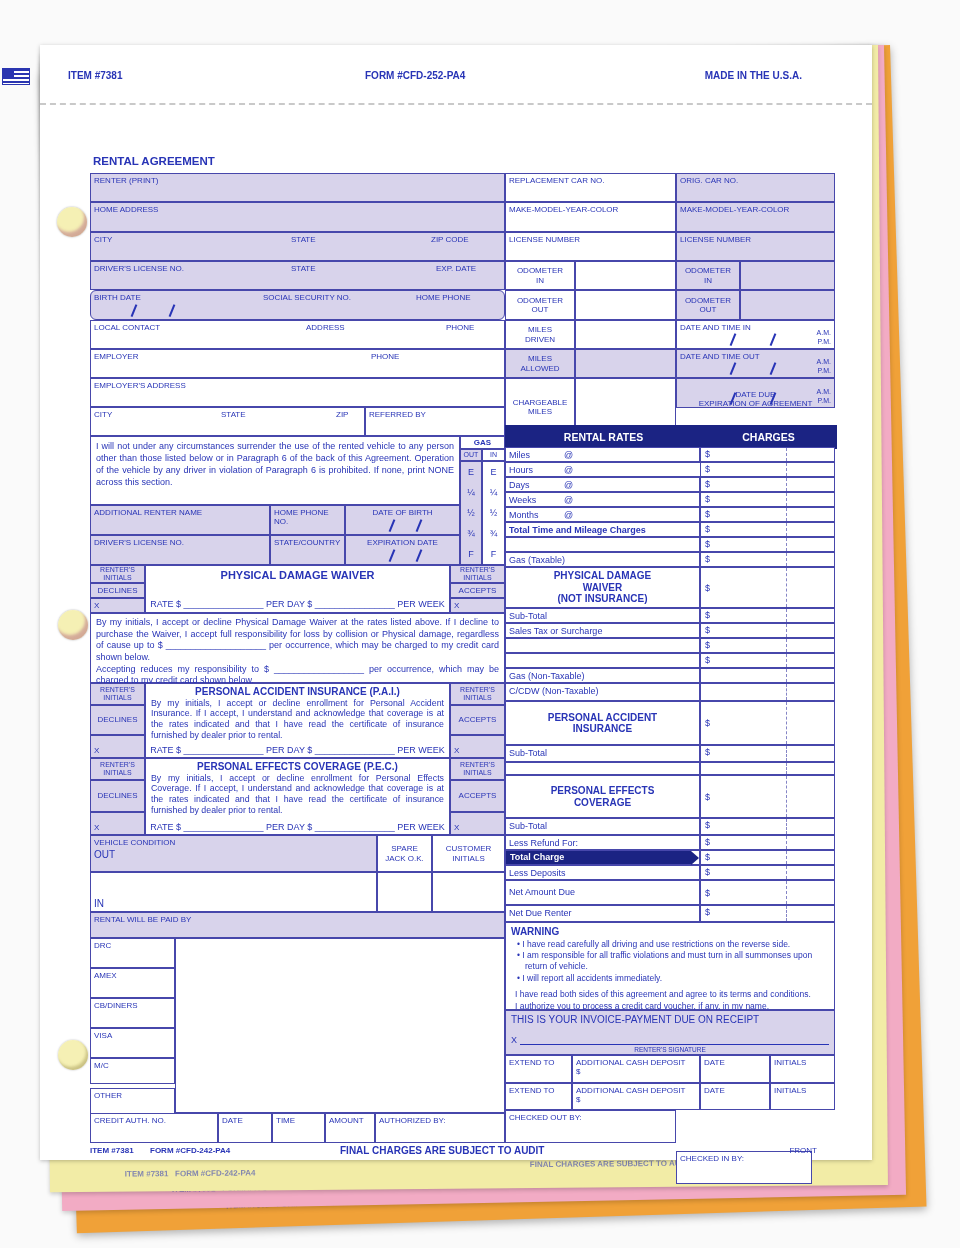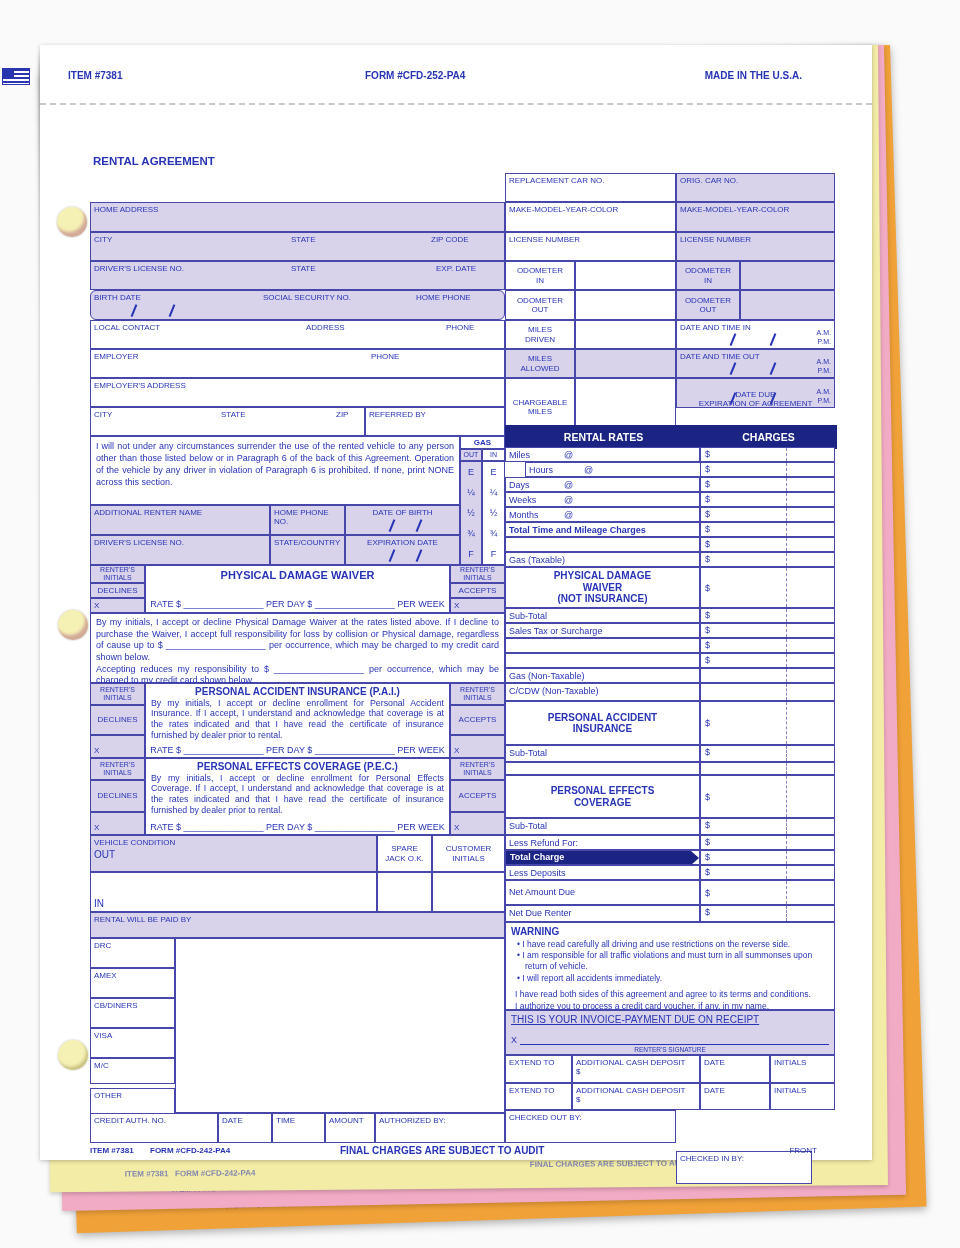--- a/index.html
+++ b/index.html
@@ -61,20 +61,21 @@
     
     <span class="abs b" style="left:28px;top:25px;font-size:10px;color:var(--bl);">ITEM #7381</span>
     <span class="abs b" style="left:325px;top:25px;font-size:10px;color:var(--bl);">FORM #CFD-252-PA4</span>
     <span class="abs b" style="right:70px;top:25px;font-size:10px;color:var(--bl);">MADE IN THE U.S.A.</span>
     <span class="flag abs" style="right:38px;top:22px;"></span>
     <div class="dash" style="left:0;right:0;top:58px;"></div>
 
     <span class="abs b" style="left:53px;top:110px;font-size:11.5px;color:var(--bl);">RENTAL AGREEMENT</span>
 
     
+    <div class="c sh" style="left:50px;top:128px;width:415px;height:29px;"><span>RENTER (PRINT)</span></div>
     <div class="c sh" style="left:50px;top:157px;width:415px;height:30px;"><span>HOME ADDRESS</span></div>
     <div class="c sh" style="left:50px;top:187px;width:415px;height:29px;">
       <span>CITY</span>
       <span class="abs" style="left:200px;top:2px;">STATE</span>
       <span class="abs" style="left:340px;top:2px;">ZIP CODE</span>
     </div>
     <div class="c sh" style="left:50px;top:216px;width:415px;height:29px;">
       <span>DRIVER'S LICENSE NO.</span>
       <span class="abs" style="left:200px;top:2px;">STATE</span>
       <span class="abs" style="left:345px;top:2px;">EXP. DATE</span>
@@ -159,21 +160,21 @@
     
     <div class="navybar abs" style="left:465px;top:380px;width:195px;height:22px;border-right:1px solid #9a9ad0;">
         <span>RENTAL  RATES</span>
       </div>
     <div class="navybar abs" style="left:660px;top:380px;width:135px;height:22px;">
         <span>CHARGES</span>
       </div>
 
     <div class="c rl" style="left:465px;top:402px;width:195px;height:15px;"><span>Miles</span><span class="at">@</span></div>
     <div class="c chg" style="left:660px;top:402px;width:135px;height:15px;"><span>$</span><i class="cl"></i></div>
-    <div class="c rl" style="left:485px;top:417px;width:207px;height:15px;"><span>Hours</span><span class="at">@</span></div>
+    <div class="c rl" style="left:465px;top:417px;width:207px;height:15px;"><span>Hours</span><span class="at">@</span></div>
     <div class="c chg" style="left:660px;top:417px;width:135px;height:15px;"><span>$</span><i class="cl"></i></div>
     <div class="c rl" style="left:465px;top:432px;width:195px;height:15px;"><span>Days</span><span class="at">@</span></div>
     <div class="c chg" style="left:660px;top:432px;width:135px;height:15px;"><span>$</span><i class="cl"></i></div>
     <div class="c rl" style="left:465px;top:447px;width:195px;height:15px;"><span>Weeks</span><span class="at">@</span></div>
     <div class="c chg" style="left:660px;top:447px;width:135px;height:15px;"><span>$</span><i class="cl"></i></div>
     <div class="c rl" style="left:465px;top:462px;width:195px;height:15px;"><span>Months</span><span class="at">@</span></div>
     <div class="c chg" style="left:660px;top:462px;width:135px;height:15px;"><span>$</span><i class="cl"></i></div>
     <div class="c rl b" style="left:465px;top:477px;width:195px;height:15px;"><span>Total Time and Mileage Charges</span></div>
     <div class="c chg" style="left:660px;top:477px;width:135px;height:15px;"><span>$</span><i class="cl"></i></div>
     <div class="c" style="left:465px;top:492px;width:195px;height:15px;"></div>
@@ -395,21 +396,21 @@
     
     <div class="c" style="left:465px;top:877px;width:330px;height:88px;font-size:8.5px;line-height:1.35;padding:2px 5px;">
       <div class="b" style="font-size:10px;">WARNING</div>
       <div style="padding-left:14px;text-indent:-8px;">• I have read carefully all driving and use restrictions on the reverse side.</div>
       <div style="padding-left:14px;text-indent:-8px;">• I am responsible for all traffic violations and must turn in all summonses upon return of vehicle.</div>
       <div style="padding-left:14px;text-indent:-8px;">• I will report all accidents immediately.</div>
       <div style="margin-top:5px;padding-left:4px;">I have read both sides of this agreement and agree to its terms and conditions.</div>
       <div style="padding-left:4px;">I authorize you to process a credit card voucher, if any, in my name.</div>
     </div>
     <div class="c sh" style="left:465px;top:965px;width:330px;height:45px;padding:3px 5px;">
-      <div style="font-size:10px;text-decoration:underline;">THIS IS YOUR INVOICE-PAYMENT DUE ON RECEIPT</div>
+      <div style="font-size:10px;">THIS IS YOUR INVOICE-PAYMENT DUE ON RECEIPT</div>
       <div style="display:flex;align-items:flex-end;margin-top:9px;">
         <span style="font-size:9px;">X</span>
         <span class="uline" style="flex:1;margin-left:3px;"></span>
       </div>
       <div style="text-align:center;font-size:6.5px;margin-top:1px;">RENTER'S SIGNATURE</div>
     </div>
 
     <div class="c" style="left:465px;top:1010px;width:67px;height:28px;"><span>EXTEND TO</span></div>
     <div class="c" style="left:532px;top:1010px;width:128px;height:28px;"><span>ADDITIONAL CASH DEPOSIT</span><br><span>$</span></div>
     <div class="c" style="left:660px;top:1010px;width:70px;height:28px;"><span>DATE</span></div>

